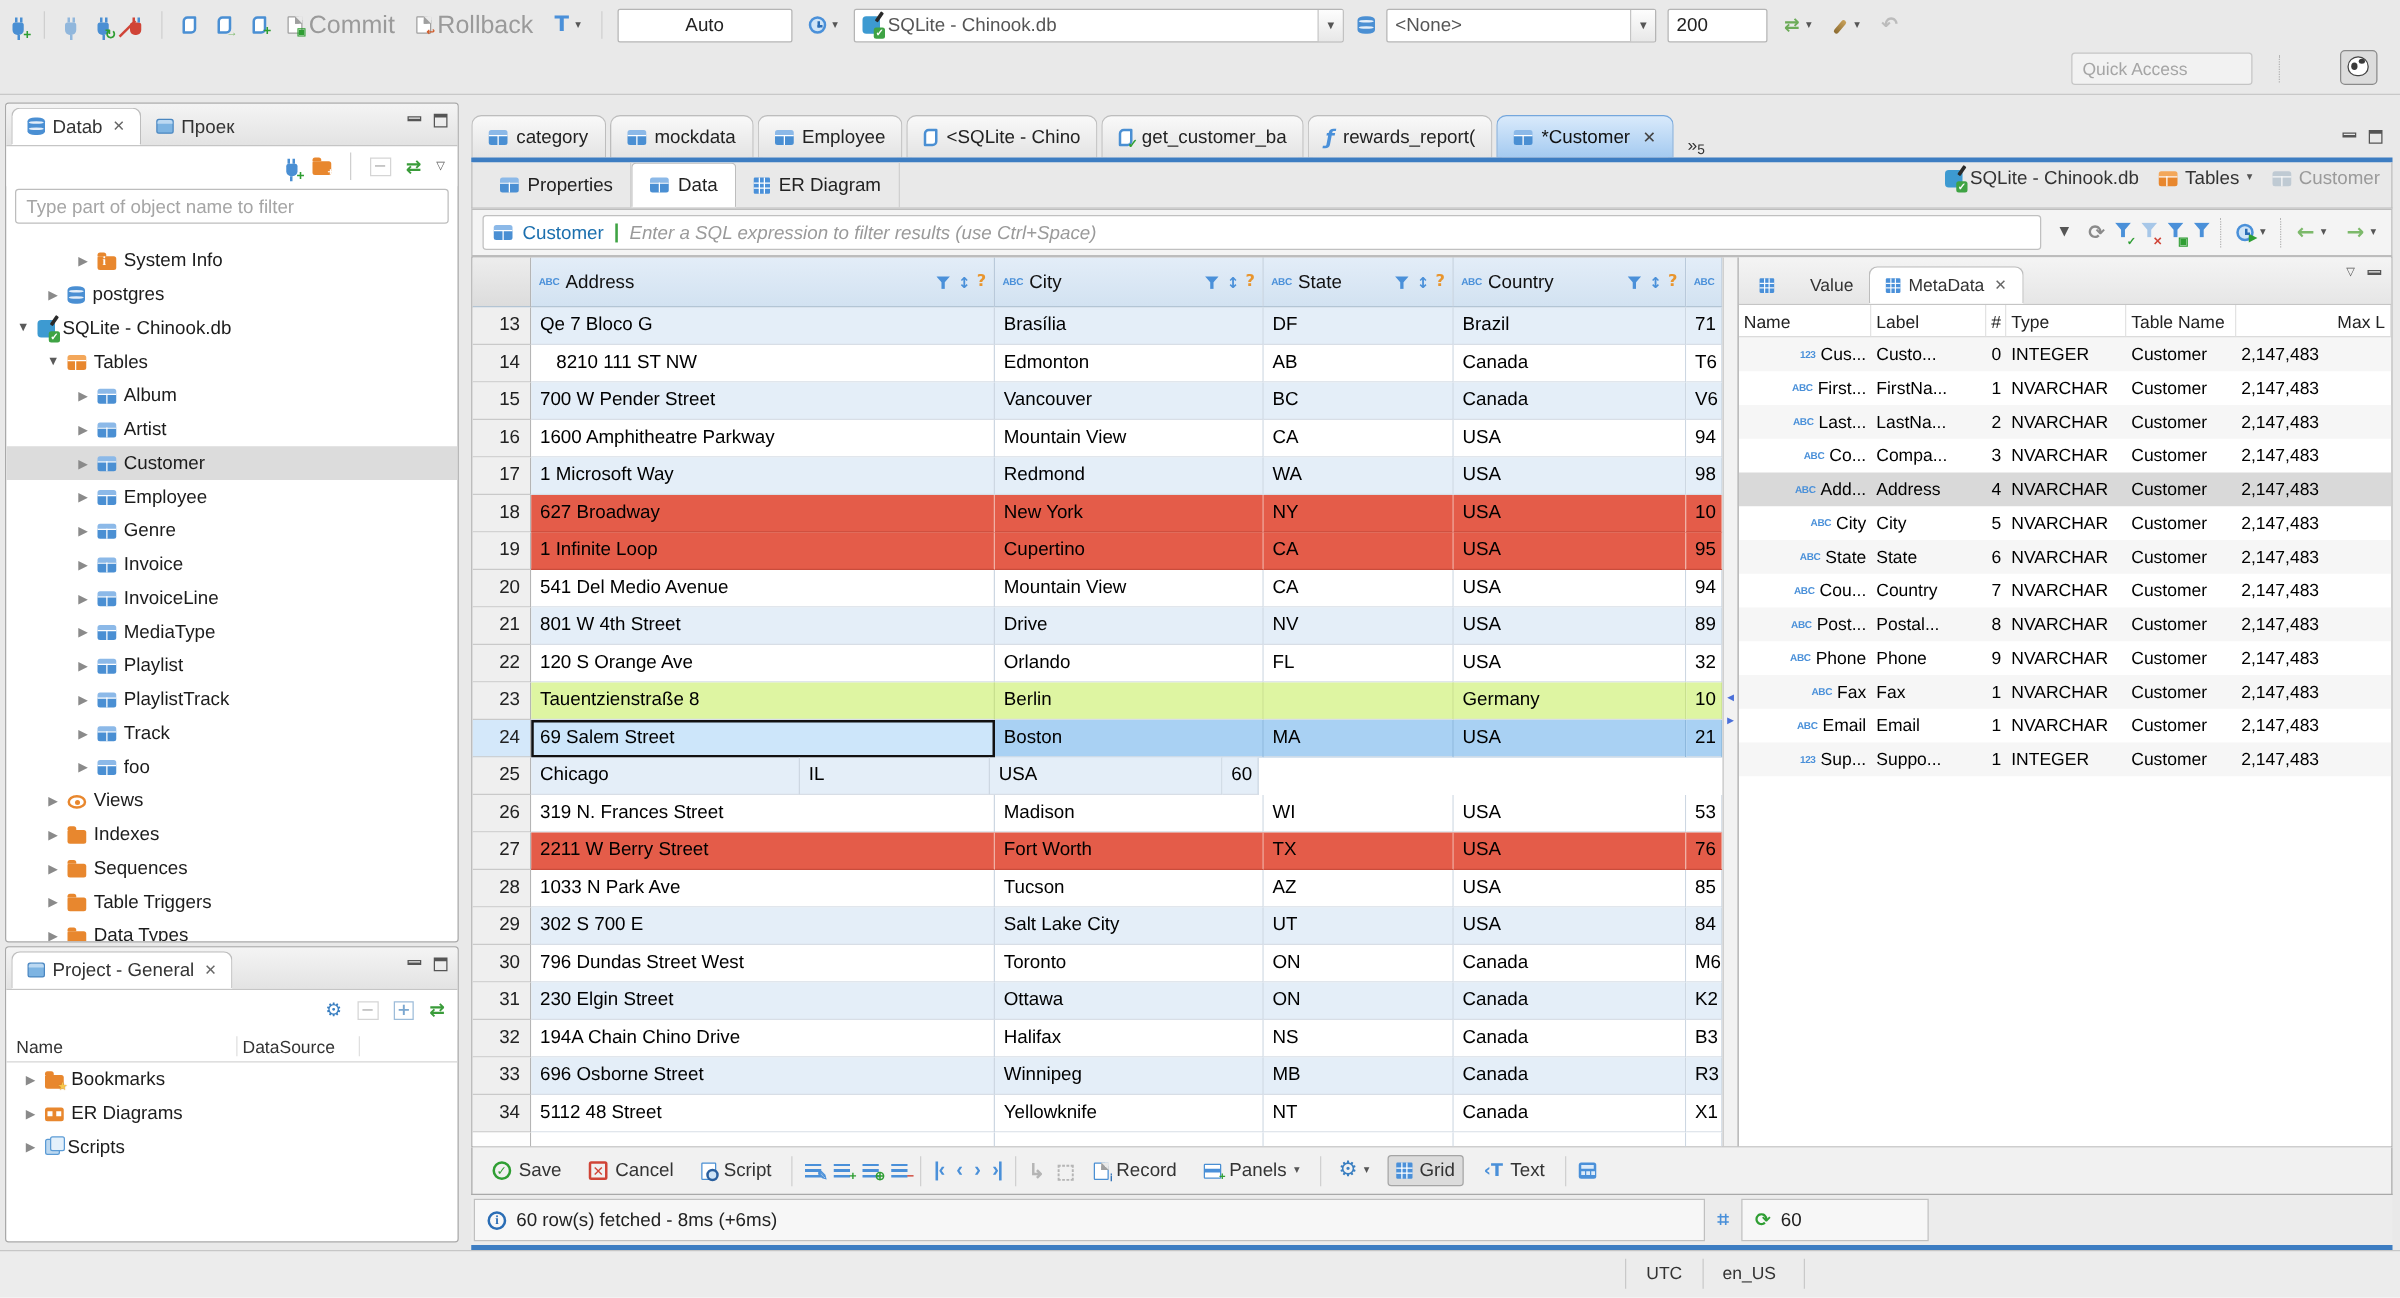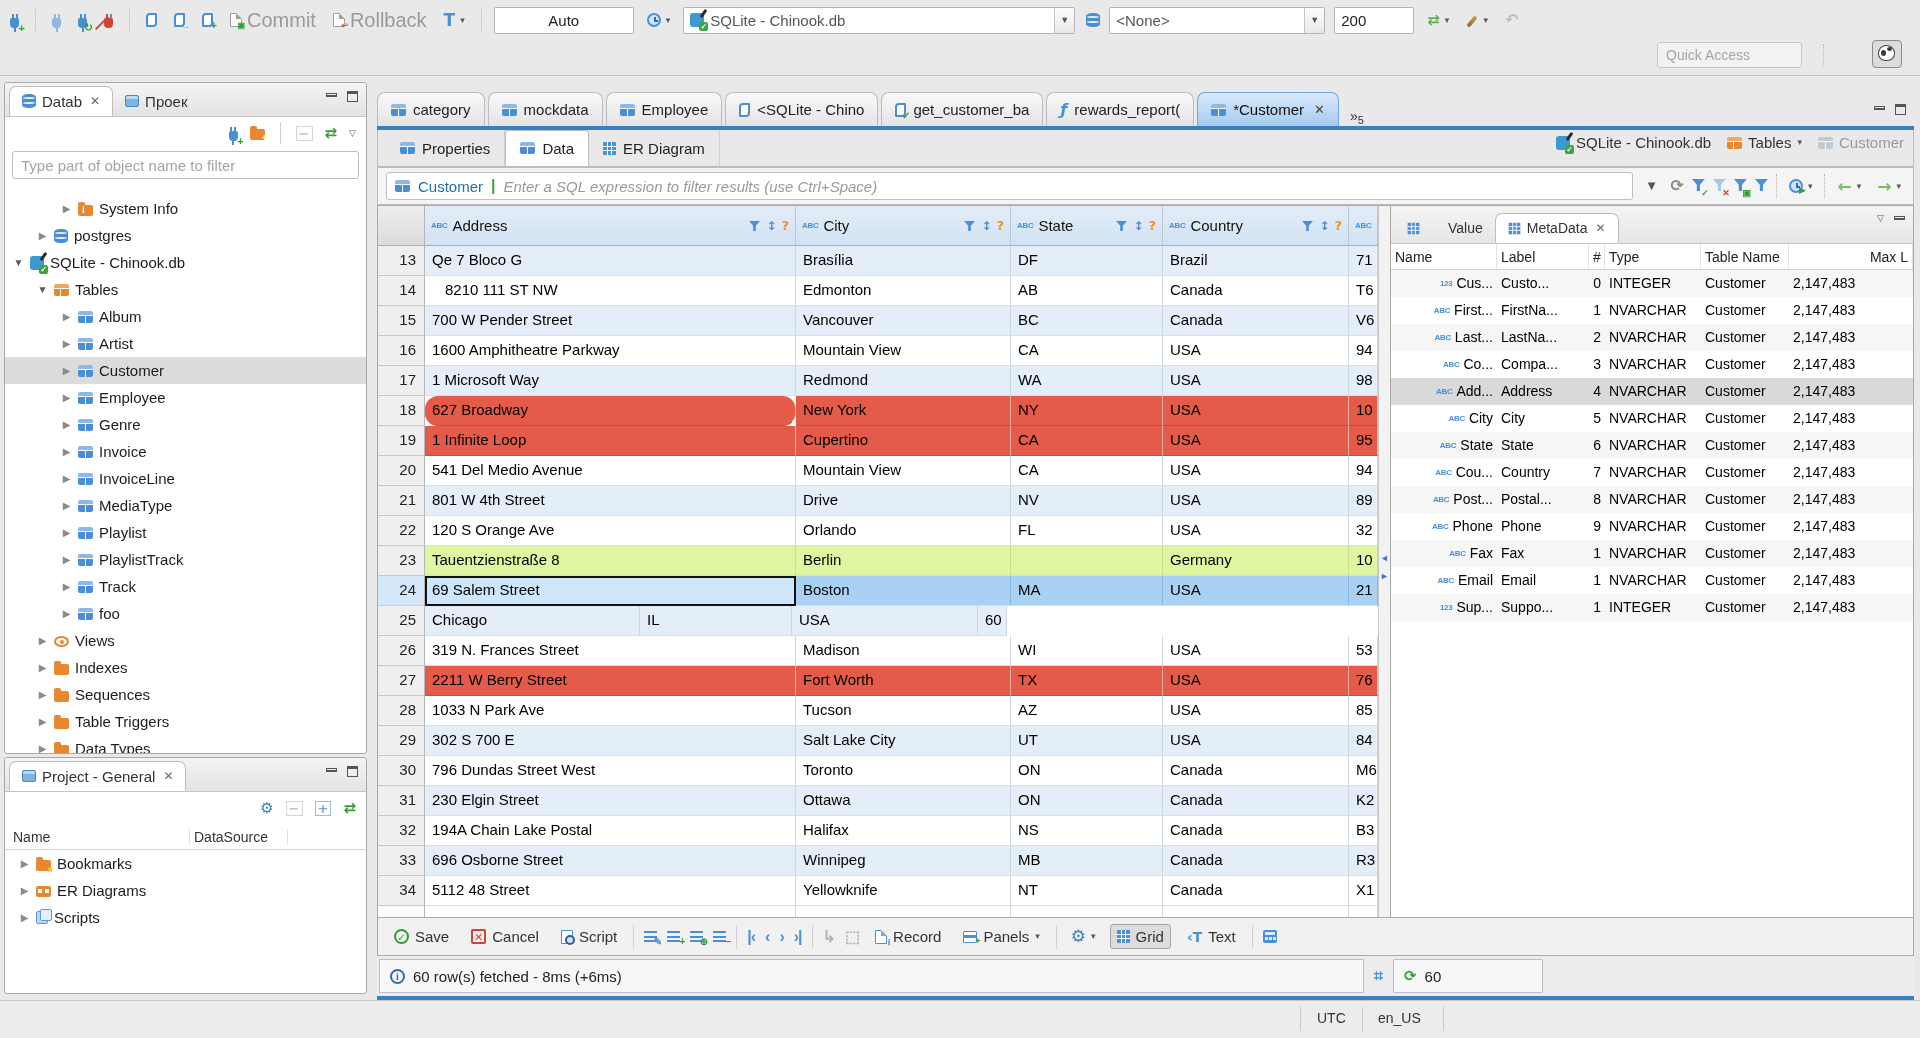--- a/index.html
+++ b/index.html
@@ -638,21 +638,21 @@
         <div class="grow alt">
           <div class="gc gnum" style="width: 47px;">17</div>
           <div class="gc" style="width: 371px;">1 Microsoft Way</div>
           <div class="gc" style="width: 215px;">Redmond</div>
           <div class="gc" style="width: 152px;">WA</div>
           <div class="gc" style="width: 186px;">USA</div>
           <div class="gc" style="width: 29px;">98</div>
         </div>
         <div class="grow red">
           <div class="gc gnum" style="width: 47px;">18</div>
-          <div class="gc" style="width: 371px; border-radius: 13px;">627 Broadway</div>
+          <div class="gc" style="width: 371px;">627 Broadway</div>
           <div class="gc" style="width: 215px;">New York</div>
           <div class="gc" style="width: 152px;">NY</div>
           <div class="gc" style="width: 186px;">USA</div>
           <div class="gc" style="width: 29px;">10</div>
         </div>
         <div class="grow red">
           <div class="gc gnum" style="width: 47px;">19</div>
           <div class="gc" style="width: 371px;">1 Infinite Loop</div>
           <div class="gc" style="width: 215px;">Cupertino</div>
           <div class="gc" style="width: 152px;">CA</div>
@@ -749,21 +749,21 @@
         <div class="grow alt">
           <div class="gc gnum" style="width: 47px;">31</div>
           <div class="gc" style="width: 371px;">230 Elgin Street</div>
           <div class="gc" style="width: 215px;">Ottawa</div>
           <div class="gc" style="width: 152px;">ON</div>
           <div class="gc" style="width: 186px;">Canada</div>
           <div class="gc" style="width: 29px;">K2</div>
         </div>
         <div class="grow w">
           <div class="gc gnum" style="width: 47px;">32</div>
-          <div class="gc" style="width: 371px;">194A Chain Lake Postal</div>
+          <div class="gc" style="width: 371px;">194A Chain Chino Drive</div>
           <div class="gc" style="width: 215px;">Halifax</div>
           <div class="gc" style="width: 152px;">NS</div>
           <div class="gc" style="width: 186px;">Canada</div>
           <div class="gc" style="width: 29px;">B3</div>
         </div>
         <div class="grow alt">
           <div class="gc gnum" style="width: 47px;">33</div>
           <div class="gc" style="width: 371px;">696 Osborne Street</div>
           <div class="gc" style="width: 215px;">Winnipeg</div>
           <div class="gc" style="width: 152px;">MB</div>

